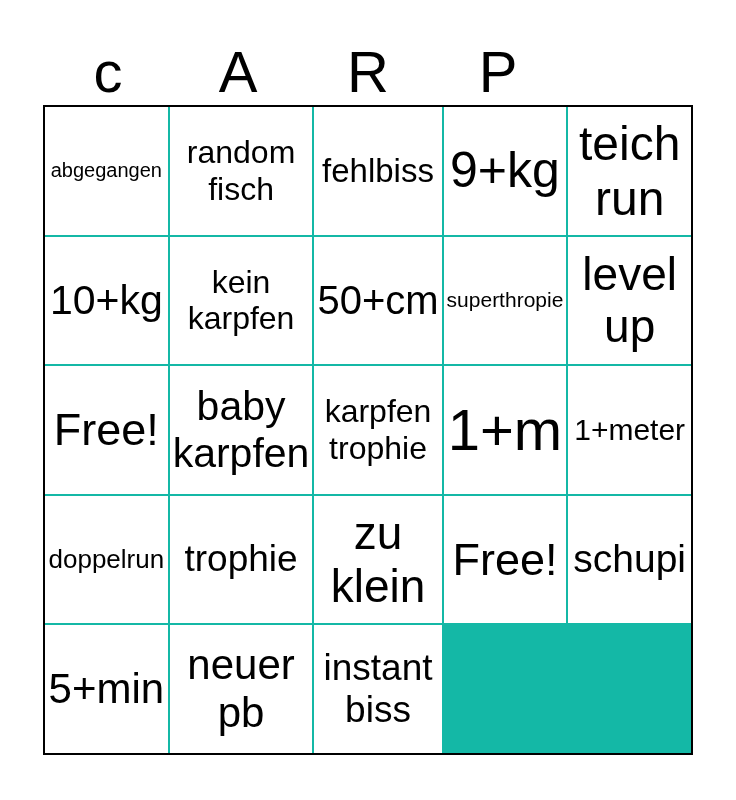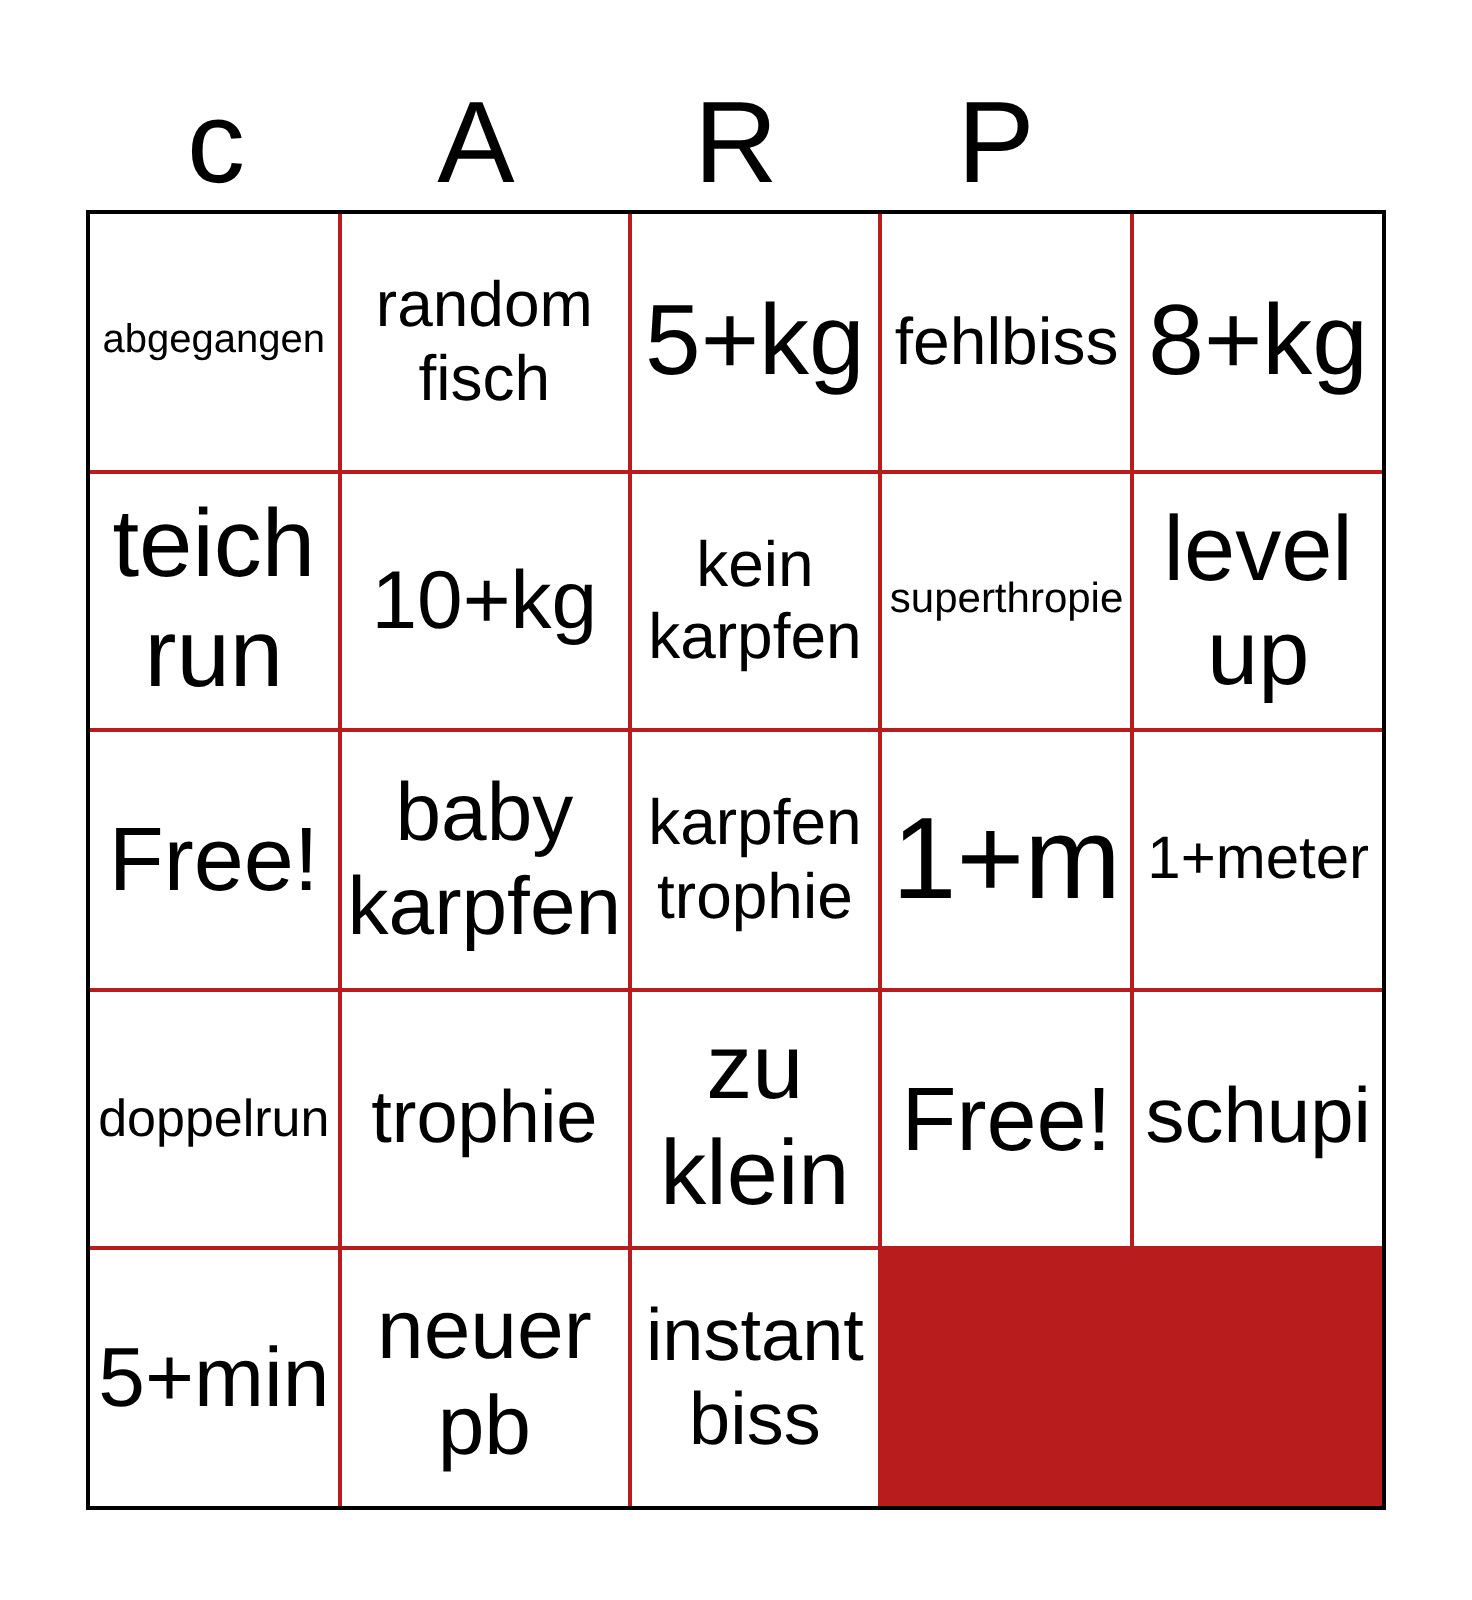--- a/index.html
+++ b/index.html
@@ -24,21 +24,21 @@
   .title-letter {
     text-align: center;
     font-size: 58px;
     line-height: 1;
     padding-bottom: 4px;
     color: #000000;
   }
   .grid {
     width: 650px;
     height: 650px;
-    background: #b91c1c;
+    background: #14b8a6;
     border: 2px solid #000000;
     display: grid;
     grid-template-columns: repeat(5, 1fr);
     grid-template-rows: repeat(5, 1fr);
     gap: 2px;
   }
   .cell {
     background: #ffffff;
     display: flex;
     align-items: center;
@@ -69,39 +69,39 @@
   <div class="grid">
 
     <div class="cell">
         <span style="font-size:20px">abgegangen</span>
       </div>
     <div class="cell">
         <span style="font-size:32px">random
 fisch</span>
       </div>
     <div class="cell">
-        <span style="font-size:50px">5+kg</span>
-      </div>
-    <div class="cell">
         <span style="font-size:33px">fehlbiss</span>
       </div>
     <div class="cell">
-        <span style="font-size:50px">8+kg</span>
+        <span style="font-size:50px">9+kg</span>
       </div>
 
     <div class="cell">
         <span style="font-size:48px">teich
 run</span>
       </div>
     <div class="cell">
         <span style="font-size:41px">10+kg</span>
       </div>
     <div class="cell">
         <span style="font-size:32px">kein
 karpfen</span>
+      </div>
+    <div class="cell">
+        <span style="font-size:40px">50+cm</span>
       </div>
     <div class="cell">
         <span style="font-size:21px">superthropie</span>
       </div>
 
     <div class="cell">
         <span style="font-size:46px">level
 up</span>
       </div>
     <div class="cell">

